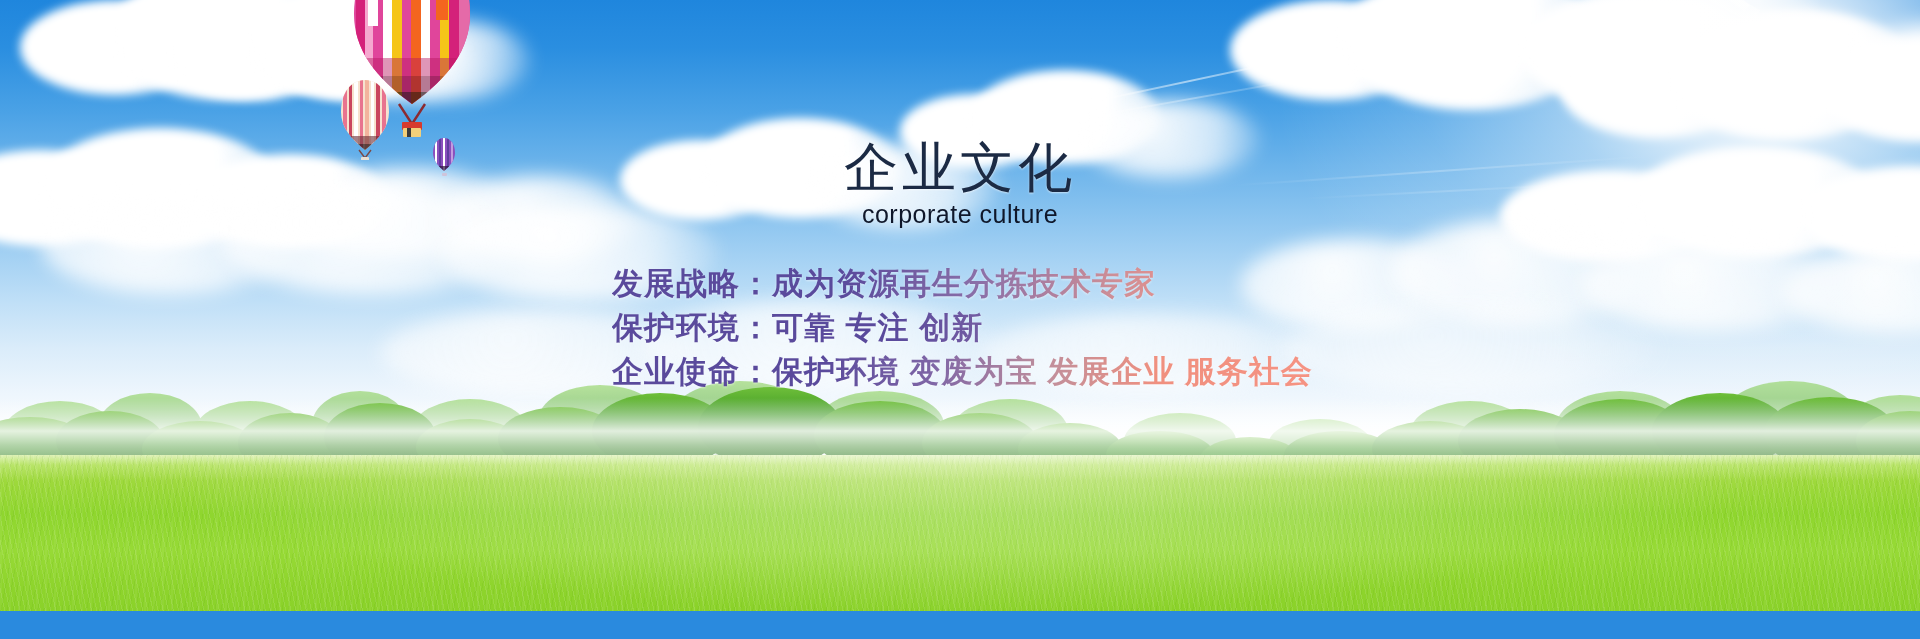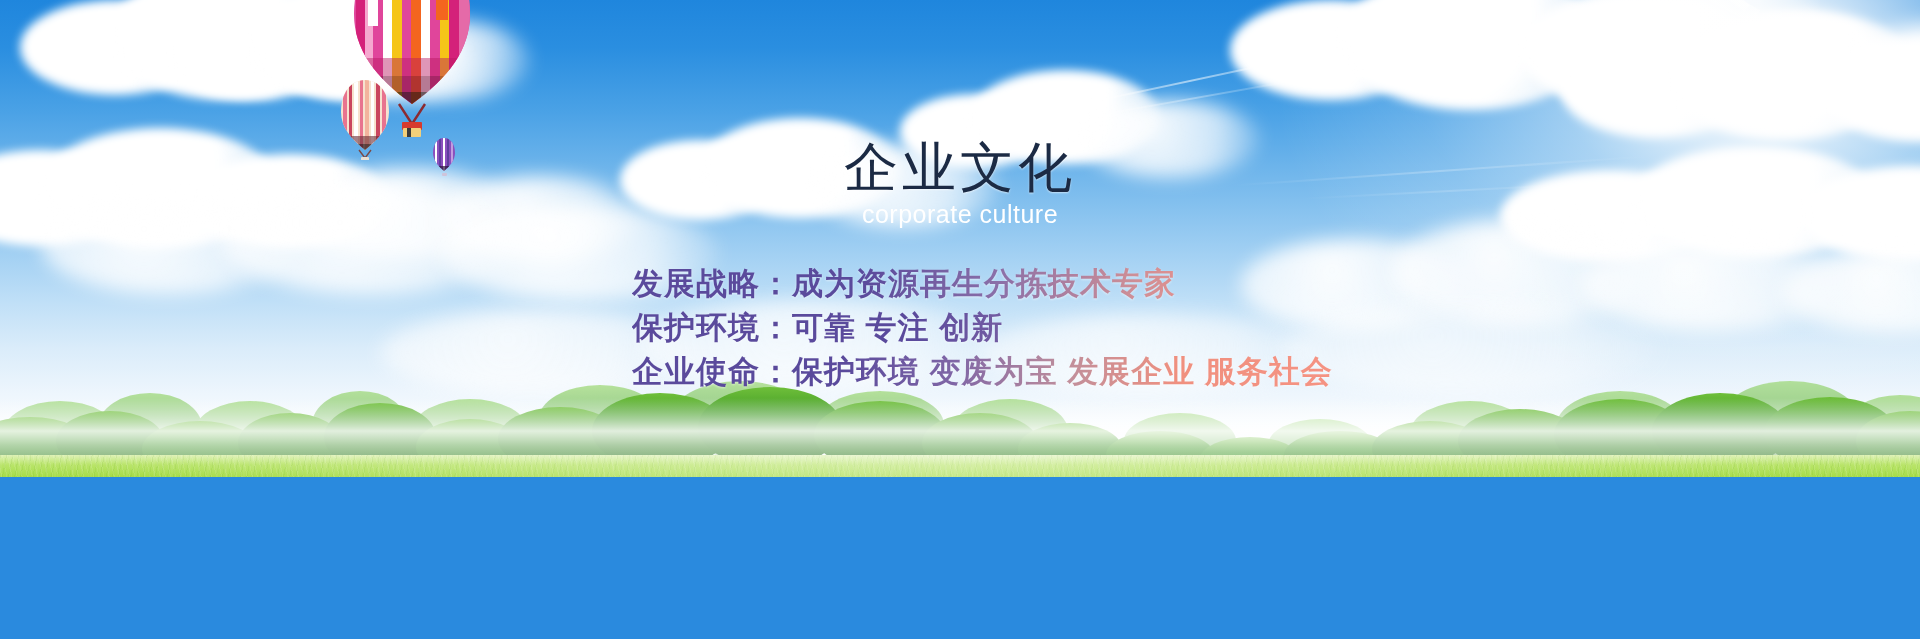--- a/index.html
+++ b/index.html
@@ -5,21 +5,21 @@
   * { margin:0; padding:0; box-sizing:border-box; }
   html, body {
     width:1920px; height:639px;
     overflow:hidden;
     font-family:"Liberation Sans","DejaVu Sans",sans-serif;
     background:#2a8ade;
   }
 
   .banner {
     position:relative;
-    width:1920px; height:477px;
+    width:1920px; height:611px;
     overflow:hidden;
   }
 
   
   .sky {
     position:absolute; left:0; top:0; width:1920px; height:470px;
     background:linear-gradient(to bottom,
         #1f86dd 0%,
         #2a8ee0 10%,
         #4ba2e6 24%,
@@ -132,24 +132,24 @@
   .title-wrap { position:absolute; left:0; top:138px; width:1920px; text-align:center; }
   .main-title {
     font-size:54px; font-weight:400; letter-spacing:4px;
     color:#1b2a44;
     text-shadow:0 1px 2px rgba(255,255,255,0.55);
     line-height:1.08;
   }
   .sub-title {
     margin-top:4px;
     font-size:25px; font-weight:400; letter-spacing:0.5px;
-    color:#ffffff;
-  }
-
-  .lines { position:absolute; left:632px; top:262px; }
+    color:#0f172a;
+  }
+
+  .lines { position:absolute; left:612px; top:262px; }
   .line {
     font-size:31px; font-weight:700; line-height:44px;
     letter-spacing:1px; white-space:nowrap;
     background:linear-gradient(to right, #5a4a9c 0%, #5a4a9c 33%, #8a6fa8 52%, #cf8f96 72%, #f59287 88%, #f79b8d 100%);
     -webkit-background-clip:text; background-clip:text;
     -webkit-text-fill-color:transparent; color:transparent;
     filter:drop-shadow(0 1px 1px rgba(255,255,255,0.5));
   }
   .line.l2 {
     background:linear-gradient(to right, #5a4a9c 0%, #5a4a9c 40%, #7d63a5 58%, #b185a0 76%, #de9e97 92%, #eda293 100%);

